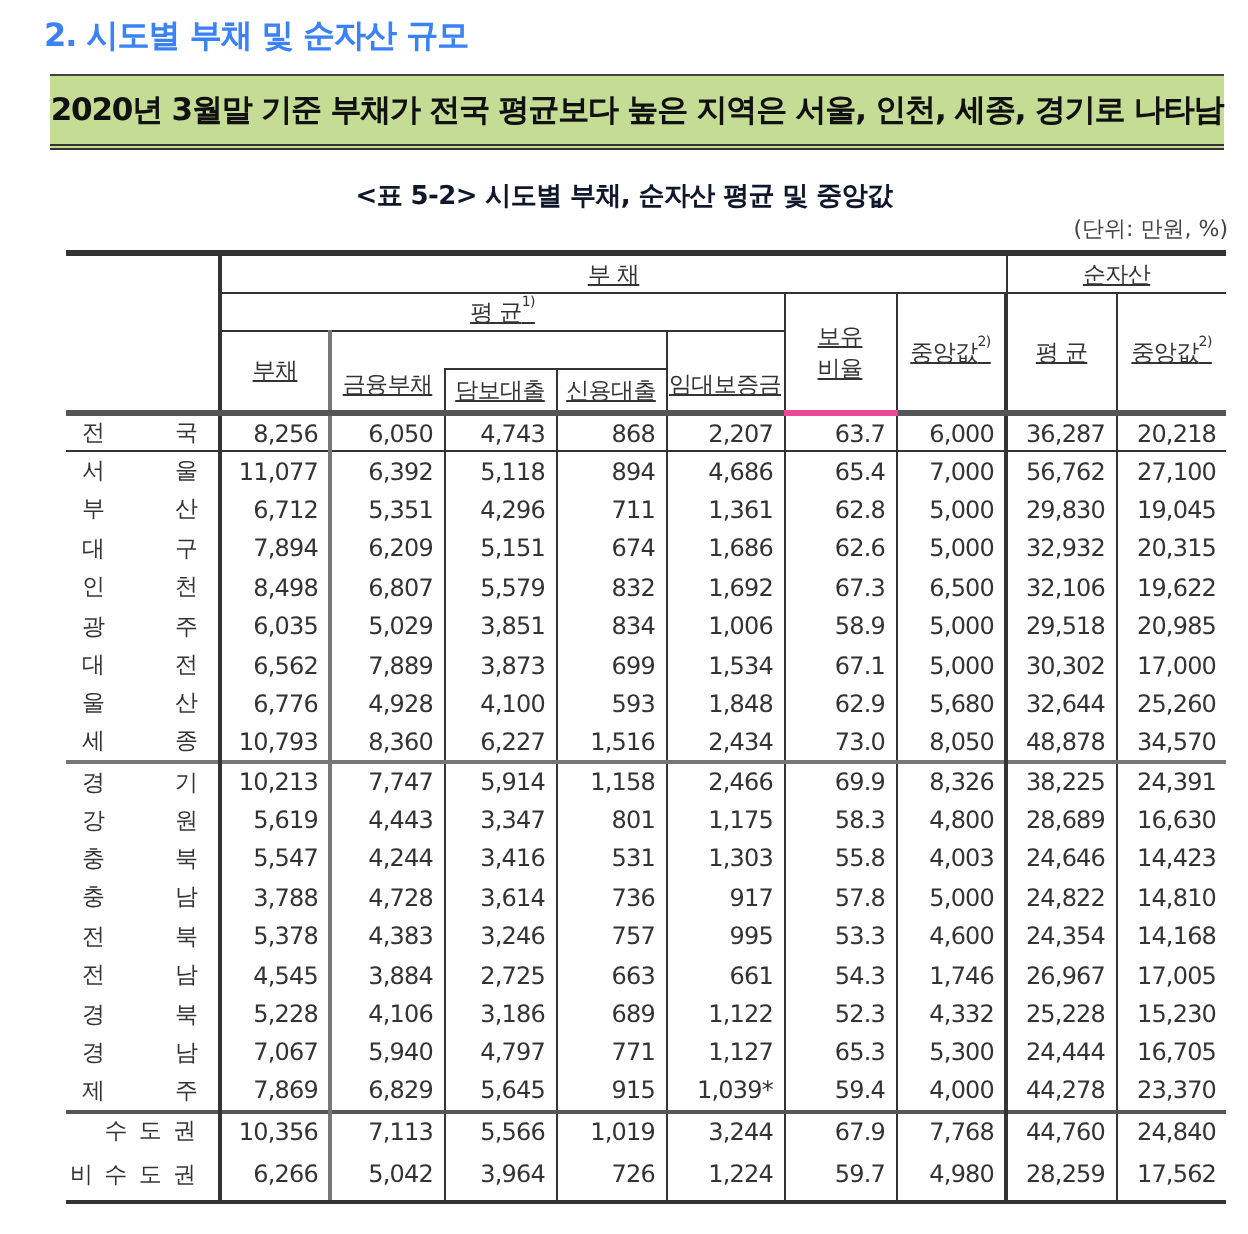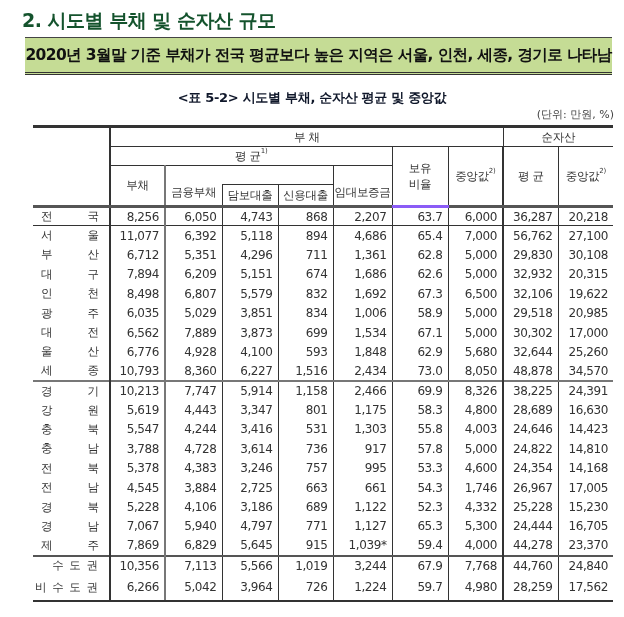--- a/index.html
+++ b/index.html
@@ -1,27 +1,27 @@
 <!DOCTYPE html>
 <html><head>
 <meta charset="utf-8">
 <style>
   html, body { margin:0; padding:0; background:#ffffff; }
   body { width:624px; height:617px; position:relative; overflow:hidden;
          font-family:"DejaVu Sans", sans-serif; color:#222; }
-  .section-title { position:absolute; left:22px; top:8px; font-size:19px; font-weight:bold; color:#14532d; letter-spacing:-0.5px; }
+  .section-title { position:absolute; left:22px; top:8px; font-size:16px; font-weight:bold; color:#3b82f6; letter-spacing:-0.5px; }
   .banner { position:absolute; left:25px; top:37px; width:587px; height:38px; background:#c5dc95;
             border-top:1px solid #444; border-bottom:3px double #333; box-sizing:border-box;
             display:flex; align-items:center; justify-content:center; }
   .banner span { font-size:15.5px; font-weight:bold; color:#111; letter-spacing:-0.6px; white-space:nowrap; }
   .table-caption { position:absolute; left:0; width:624px; top:89px; text-align:center; font-size:13px; font-weight:bold; color:#0f172a; letter-spacing:-0.3px; }
   .unit { position:absolute; right:10px; top:107px; font-size:11px; color:#444; }
   table.data { position:absolute; left:33px; top:125px; border-collapse:collapse; table-layout:fixed; width:580px; font-size:12px; color:#333; }
   table.data th, table.data td { padding:0; height:19px; box-sizing:border-box; }
-  table.data th { font-weight:normal; color:#333; font-size:11.5px; text-align:center; letter-spacing:-0.3px; }
+  table.data th { font-weight:normal; color:#333; font-size:11.5px; text-align:center; letter-spacing:-0.3px;text-decoration:underline; }
   table.data td.num { text-align:right; padding-right:5px; letter-spacing:-0.4px; }
   .hdr-top { border-top:3px solid #333; }
   .bl { border-left:1px solid #333; }
   .blg { border-left:2px solid #777; }
   .bl2 { border-left:2px solid #333; }
   .bb { border-bottom:1px solid #333; }
   .label-cell { display:flex; justify-content:space-between; padding:0 10px 0 8px; font-size:11.5px; color:#333; }
   .row-sep td { border-top:2px solid #777; }
   .row-sep2 td { border-top:2px solid #555; }
   .last-row td { border-bottom:2px solid #333; }
@@ -56,21 +56,21 @@
   <thead>
     <tr class="hdr-top" style="height:20px">
       <th rowspan="4" class="hdr-top" style="border-bottom:3px solid #555"></th>
       <th colspan="7" class="hdr-top bl2 bb">부 채</th>
       <th colspan="2" class="hdr-top bl bb">순자산</th>
     </tr>
     <tr style="height:19px">
       <th colspan="5" class="bl2" style="border-bottom:1px solid #333; border-left:2px solid #333;">
         <span>평 균</span><sup>1)</sup>
       </th>
-      <th rowspan="3" class="bl" style="border-bottom:3px solid #8b5cf6; line-height:16px;">
+      <th rowspan="3" class="bl" style="border-bottom:3px solid #ec4899; line-height:16px;">
         <span>보유</span><br>
         <span>비율</span>
       </th>
       <th rowspan="3" class="bl" style="border-bottom:3px solid #555;">
         <span>중앙값</span><sup>2)</sup>
       </th>
       <th rowspan="3" class="bl2" style="border-bottom:3px solid #555;">평 균</th>
       <th rowspan="3" class="bl" style="border-bottom:3px solid #555;">
         <span>중앙값</span><sup>2)</sup>
       </th>
@@ -130,21 +130,21 @@
           </div>
         </td>
         <td class="num bl2">6,712</td>
         <td class="num blg">5,351</td>
         <td class="num bl">4,296</td>
         <td class="num bl">711</td>
         <td class="num bl">1,361</td>
         <td class="num bl">62.8</td>
         <td class="num bl">5,000</td>
         <td class="num bl2">29,830</td>
-        <td class="num bl">30,108</td>
+        <td class="num bl">19,045</td>
       </tr>
       <tr class="body-row">
         <td>
           <div class="label-cell">
             <span>대</span>
             <span>구</span>
           </div>
         </td>
         <td class="num bl2">7,894</td>
         <td class="num blg">6,209</td>

